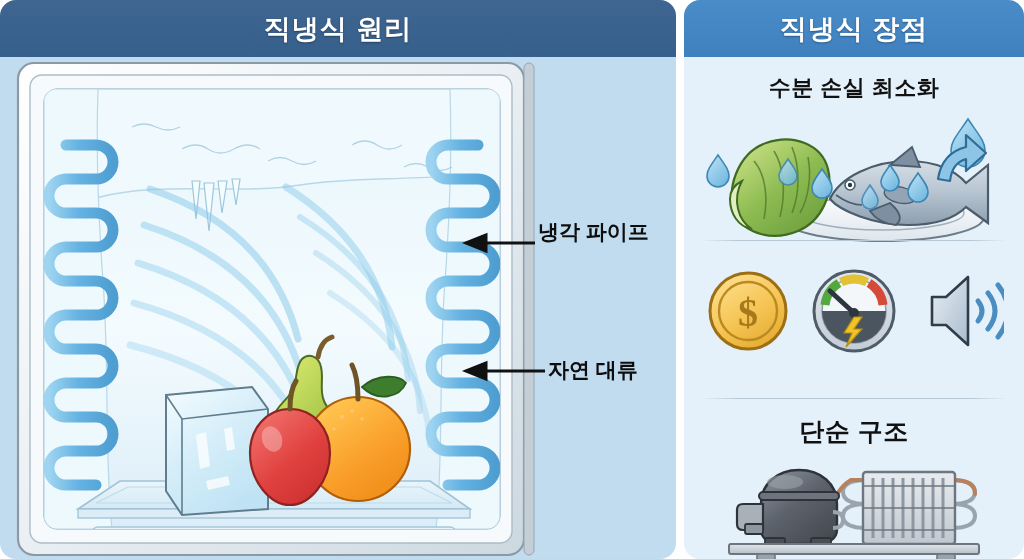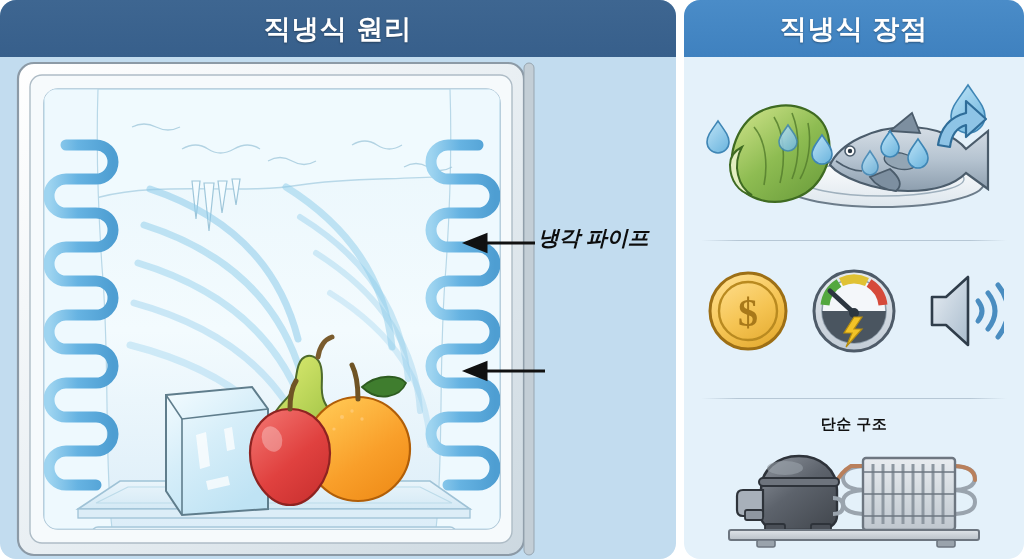--- a/index.html
+++ b/index.html
@@ -29,34 +29,34 @@
 
   
   .fridge-wrap{position:absolute;left:0;top:57px;width:676px;height:502px;}
   .fridge-svg{display:block;width:676px;height:502px;}
 
   
   .annot{
     position:absolute;color:#0d0d0d;font-weight:bold;font-size:21px;
     line-height:1.25;text-align:center;white-space:nowrap;
   }
-  .annot-pipe{left:538px;top:168px;font-style:italic;}
+  .annot-pipe{left:538px;top:162px;}
   .annot-conv{left:548px;top:300px;}
 
   
   .benefits{position:absolute;left:0;top:57px;width:340px;height:502px;}
   .benefit{position:absolute;left:0;width:340px;text-align:center;}
   .b1{top:16px;height:176px;}
   .b2{top:200px;height:150px;}
   .b3{top:358px;height:144px;}
   .benefit-title{
     font-size:22px;font-weight:bold;color:#111;letter-spacing:.5px;
     margin:0 0 4px 0;
   }
-  .b3 .benefit-title{font-size:15px;}
+  .b3 .benefit-title{font-size:25px;}
   .benefit-art{display:flex;align-items:center;justify-content:center;}
   .divider{
     position:absolute;left:17px;width:306px;height:1px;
     background:linear-gradient(90deg,rgba(170,190,205,0) 0%,#b6c7d5 12%,#b6c7d5 88%,rgba(170,190,205,0) 100%);
   }
   .d1{top:183px;}
   .d2{top:341px;}
 </style>
 </head>
 <body>
@@ -231,32 +231,36 @@
           <polygon points="466,186 486,178 486,194"></polygon>
           <line x1="545" y1="314" x2="482" y2="314"></line>
           <polygon points="466,314 486,306 486,322"></polygon>
         </g>
       </svg>
 
       <div class="annot annot-pipe">
         <div>냉각 파이프</div>
       </div>
 
+      <div class="annot annot-conv">
+        <div>자연 대류</div>
+      </div>
     </div>
   </section>
 
   <section class="panel panel-right">
 
     <header class="panel-header hdr-right">
       <span>직냉식 장점</span>
     </header>
 
     <div class="benefits">
 
       <div class="benefit b1">
+        <h3 class="benefit-title">수분 손실 최소화</h3>
         <div class="benefit-art">
           <svg width="320" height="140" viewBox="0 0 320 140" xmlns="http://www.w3.org/2000/svg">
             <defs>
               <linearGradient id="gDrop" x1="0" y1="0" x2="0.7" y2="1">
                 <stop offset="0" stop-color="#bfe4f7"></stop>
                   <stop offset="1" stop-color="#73b9e0"></stop>
               </linearGradient>
               <linearGradient id="gCabbage" x1="0.1" y1="0" x2="0.9" y2="1">
                 <stop offset="0" stop-color="#cfe38a"></stop>
                   <stop offset="0.5" stop-color="#8ebc52"></stop>

